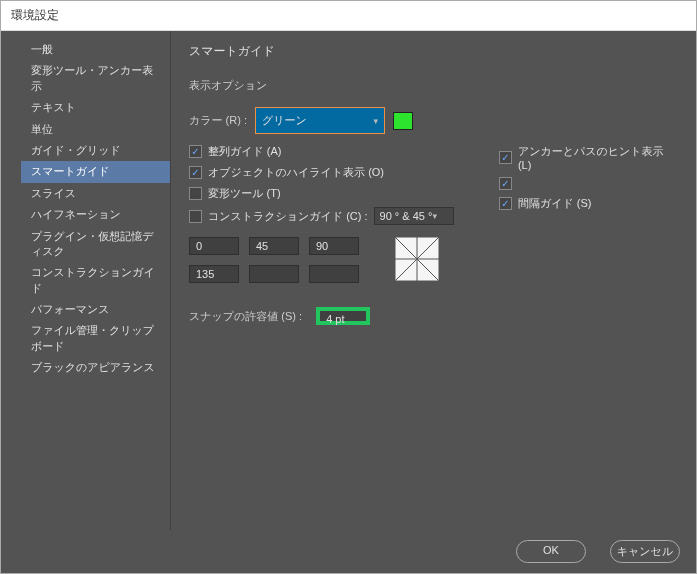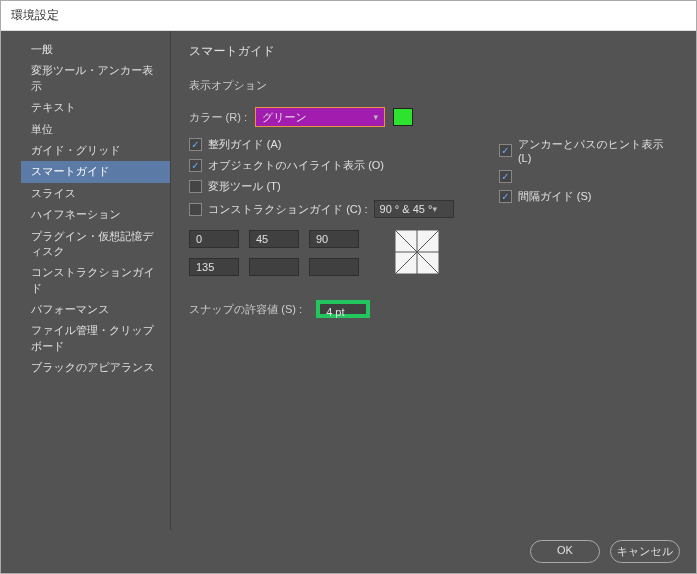--- a/index.html
+++ b/index.html
@@ -45,25 +45,25 @@
 .main {
   flex: 1;
   padding: 12px 18px;
   position: relative;
 }
 .panel-title { font-size: 12px; margin-bottom: 18px; color: #e0e0e0; }
 .group-title { font-size: 11px; margin-bottom: 14px; color: #d0d0d0; }
 .row { display: flex; align-items: center; margin-bottom: 10px; }
 .label { color: #d0d0d0; margin-right: 8px; }
 .select-box {
-  background: #a21caf;
+  background: #0369a1;
   border: 1px solid #f09040;
   color: #e0e0e0;
   padding: 2px 6px;
-  height: 20px;
+  height: 27px;
   width: 130px;
   display: inline-flex;
   align-items: center;
   justify-content: space-between;
 }
 .select-box2 {
   background: #464646;
   border: 1px solid #333;
   color: #e0e0e0;
   padding: 1px 5px;
@@ -119,21 +119,21 @@
   padding: 2px 6px;
   height: 18px;
   width: 54px;
   margin-left: 6px;
 }
 .footer {
   background: #535353;
   padding: 10px 16px;
   display: flex;
   justify-content: flex-end;
-  gap: 10px;
+  gap: 24px;
 }
 .btn {
   background: #535353;
   border: 1px solid #aaa;
   border-radius: 12px;
   color: #e0e0e0;
   padding: 3px 0;
   width: 70px;
   text-align: center;
   cursor: pointer;

